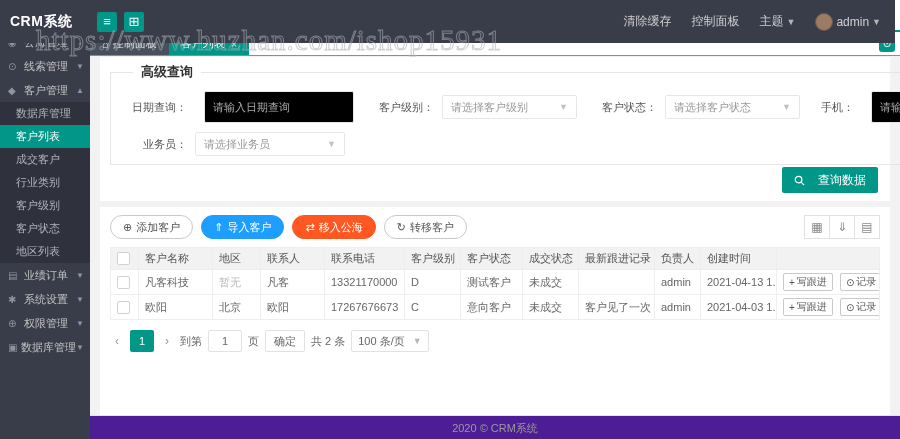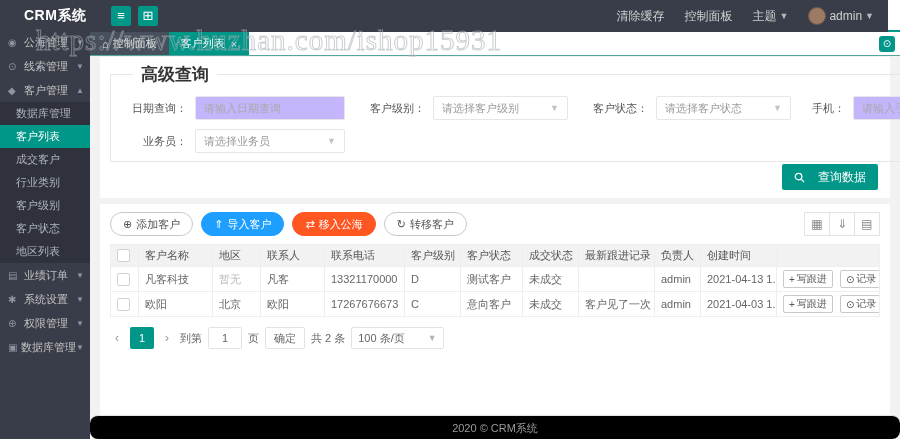--- a/index.html
+++ b/index.html
@@ -3,22 +3,22 @@
 <meta charset="utf-8">
 <style>
   * { box-sizing: border-box; margin: 0; padding: 0; }
   body {
     width: 900px; height: 439px; overflow: hidden; position: relative;
     font-family: "Liberation Sans", "DejaVu Sans", sans-serif;
     font-size: 12px; background: #fff; color: #666;
   }
   
   .header {
-    position: absolute; top:0; left:0; right:12px; height:32px;
-    background:#393D49; display:flex; align-items:center; z-index:6;padding-left:14px;
+    position: absolute; top:0; left:0; right:5px; height:43px;
+    background:#393D49; display:flex; align-items:center; z-index:6;
   }
   .logo { width:90px; padding-left:10px; color:#fff; font-size:14px; font-weight:bold; letter-spacing:.5px; }
   .hbtn {
     width:20px; height:20px; margin-left:7px; border-radius:2px;
     background:#009688; color:#fff; font-size:13px; line-height:19px; text-align:center; cursor:pointer;
   }
   .header-right { margin-left:auto; display:flex; align-items:center; gap:20px; padding-right:14px; color:#d0d0d0; font-size:12px; }
   .hlink { cursor:pointer; }
   .hdrop { display:flex; align-items:center; gap:3px; cursor:pointer; }
   .caret { font-size:9px; color:#b5b5b5; }
@@ -48,28 +48,28 @@
     position:absolute; right:5px; top:4px; width:16px; height:16px; border-radius:3px;
     background:#009688; color:#fff; font-size:10px; line-height:16px; text-align:center; cursor:pointer;
   }
   
   .main {
     position:absolute; top:56px; left:90px; right:0; bottom:0;
     background:#f2f2f2; display:flex; flex-direction:column;
   }
   .query-card { background:#fff; margin:1px 10px 0; padding:6px 10px 8px; }
   fieldset { border:1px solid #e6e6e6; padding:10px 10px 6px; }
-  legend { margin-left:12px; padding:0 8px; font-size:17px; font-weight:bold; color:#333; }
+  legend { margin-left:12px; padding:0 8px; font-size:13px; font-weight:bold; color:#333; }
   .form-row { display:flex; align-items:center; margin-bottom:9px; }
   .fgroup { display:flex; align-items:center; margin-right:14px; }
   .flabel { width:66px; text-align:right; margin-right:8px; color:#555; font-size:11px; white-space:nowrap; }
   .flabel.narrow { width:40px; }
   .tinput {
-    height:24px; border:1px solid #e6e6e6; border-radius:2px; padding:0 8px;
-    font-size:11px; color:#666; background:#c4b5fd; outline:none; font-family:inherit;
+    height:32px; border:1px solid #e6e6e6; border-radius:2px; padding:0 8px;
+    font-size:11px; color:#666; background:#000000; outline:none; font-family:inherit;margin-left:9px;
   }
   .tinput::placeholder { color:#aaa; }
   .tselect {
     height:24px; border:1px solid #e6e6e6; border-radius:2px; padding:0 8px;
     display:flex; align-items:center; justify-content:space-between; color:#999; font-size:11px; cursor:pointer; background:#fff;gap:24px;
   }
   .tselect .caret { color:#c2c2c2; }
   .submit-row { display:flex; justify-content:flex-end; padding:2px 2px 0; }
   .btn-search {
     display:flex; align-items:center; gap:13px; background:#009688; color:#fff; border:none;
@@ -100,23 +100,23 @@
     display:inline-flex; align-items:center; gap:2px; height:18px; padding:0 5px; margin-right:4px;
     border-radius:2px; font-size:10px; cursor:pointer; border:1px solid #c9c9c9; background:#fff; color:#555; vertical-align:middle;
   }
   
   .pager { display:flex; align-items:center; margin-top:10px; font-size:11px; color:#666; gap:6px; }
   .parrow { padding:0 5px; color:#999; cursor:pointer; font-size:12px; }
   .pcur { min-width:24px; height:22px; background:#009688; color:#fff; text-align:center; line-height:22px; border-radius:2px; cursor:pointer; }
   .pinput { width:34px; height:22px; border:1px solid #e2e2e2; border-radius:2px; text-align:center; font-size:11px; color:#666; outline:none; font-family:inherit; }
   .pconfirm { height:22px; padding:0 8px; border:1px solid #e2e2e2; background:#fff; border-radius:2px; cursor:pointer; color:#666; line-height:20px; }
   .ptotal { color:#666; }
-  .psel { height:22px; border:1px solid #e2e2e2; border-radius:2px; padding:0 6px; display:flex; align-items:center; gap:23px; cursor:pointer; color:#666; background:#fff; }
-  
-  .footer { height:24px; background:#000000; border-top:1px solid #e3e3e3; text-align:center; line-height:24px; color:#9a9a9a; font-size:11px;border-radius:8px; }
+  .psel { height:22px; border:1px solid #e2e2e2; border-radius:2px; padding:0 6px; display:flex; align-items:center; gap:8px; cursor:pointer; color:#666; background:#fff; }
+  
+  .footer { height:24px; background:#4c1d95; border-top:1px solid #e3e3e3; text-align:center; line-height:24px; color:#9a9a9a; font-size:11px; }
   
   .watermark {
     position:absolute; left:36px; top:24px; z-index:50; pointer-events:none; white-space:nowrap;
     font-family:Liberation Serif, serif; font-size:29px; letter-spacing:1px;
     color:transparent; -webkit-text-stroke:1px #a7adb3; opacity:.6;
   }
 </style>
 </head>
 <body>
 

